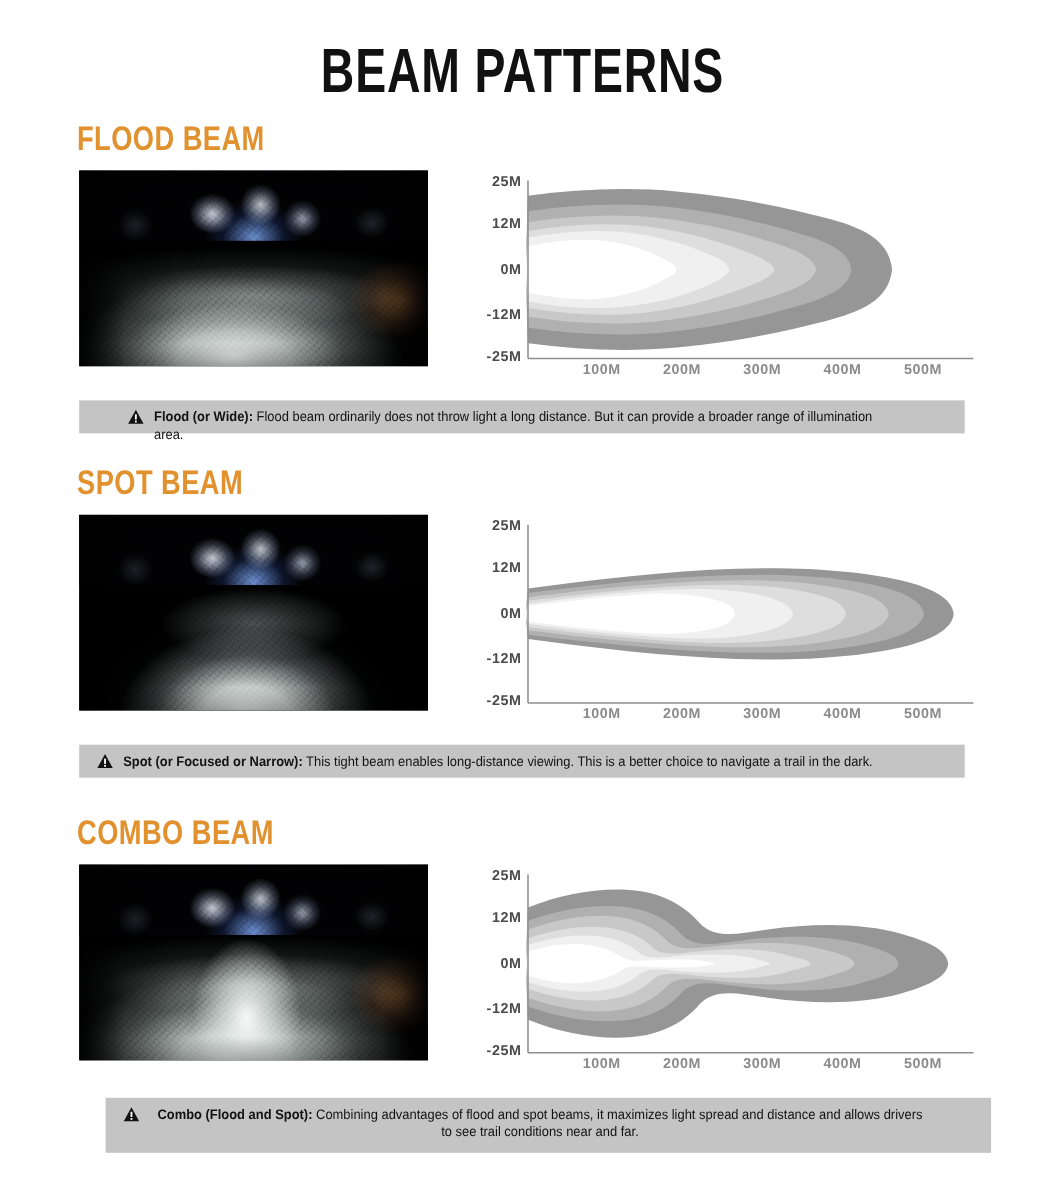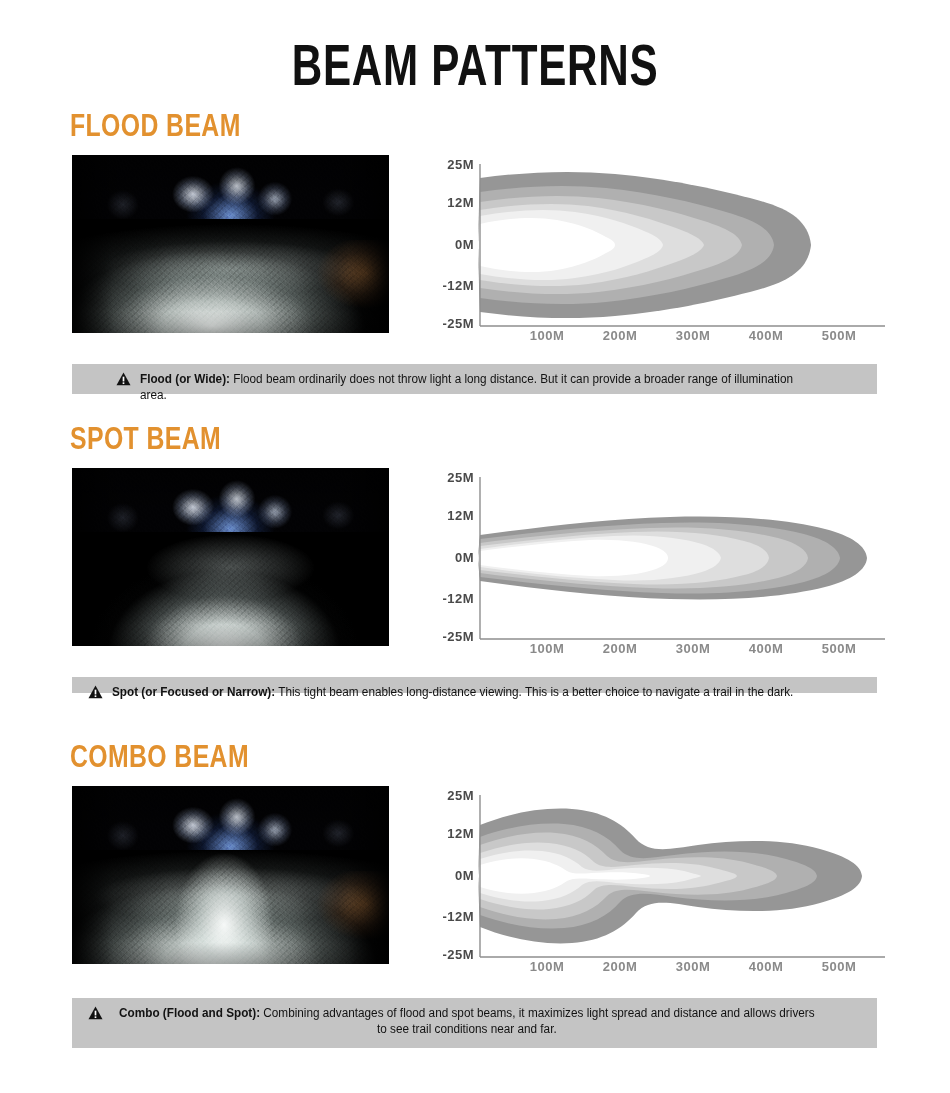--- a/index.html
+++ b/index.html
@@ -145,22 +145,22 @@
   .caption {
     position: absolute;
     left: 72px;
     width: 805px;
     background: #c4c4c4;
     display: flex;
     align-items: flex-start;
     padding: 7px 14px 7px 16px;
   }
   .caption-1 { top: 364px; height: 30px; padding-left: 44px; }
-  .caption-2 { top: 677px; height: 16px; }
-  .caption-3 { top: 998px; height: 50px; }
+  .caption-2 { top: 677px; height: 30px; }
+  .caption-3 { top: 998px; height: 50px; margin-left: 24px; }
 
   .warn-icon {
     flex: 0 0 auto;
     width: 15px; height: 14px;
     margin-top: 1px; margin-right: 9px;
   }
   .caption-text {
     flex: 1 1 auto;
     font-family: "Liberation Sans Narrow", "Liberation Sans", sans-serif;
     font-size: 12.5px;

